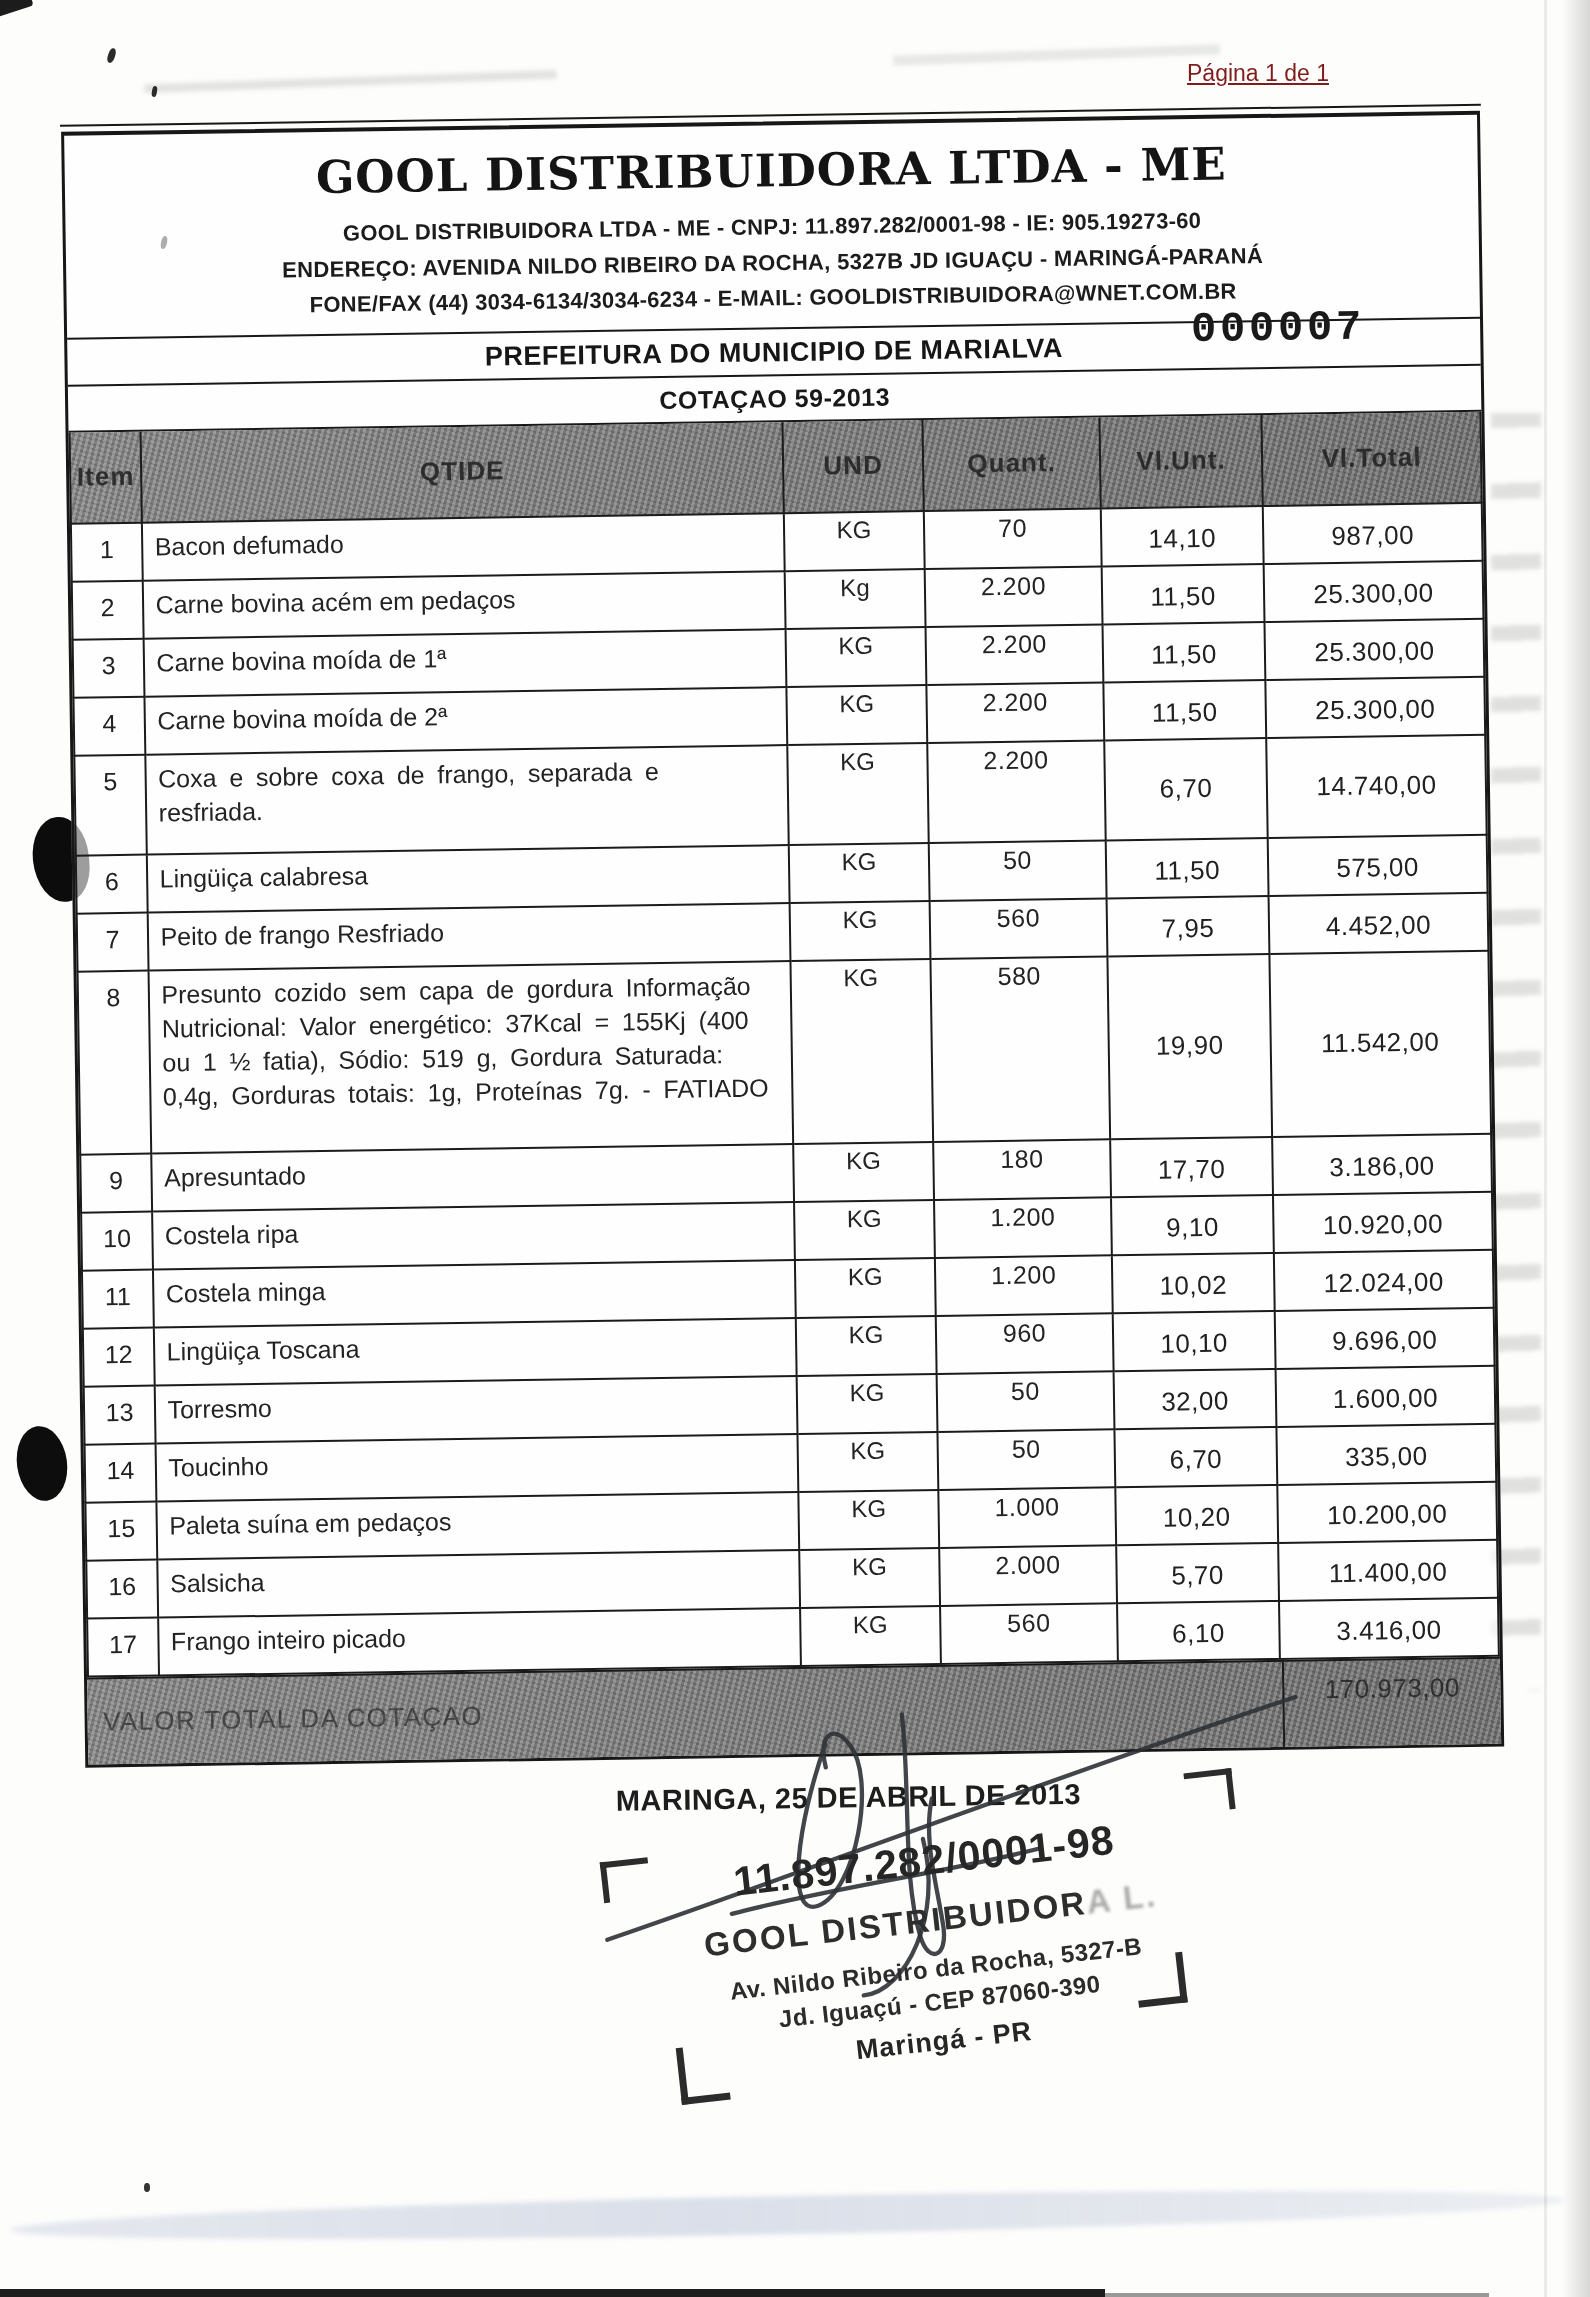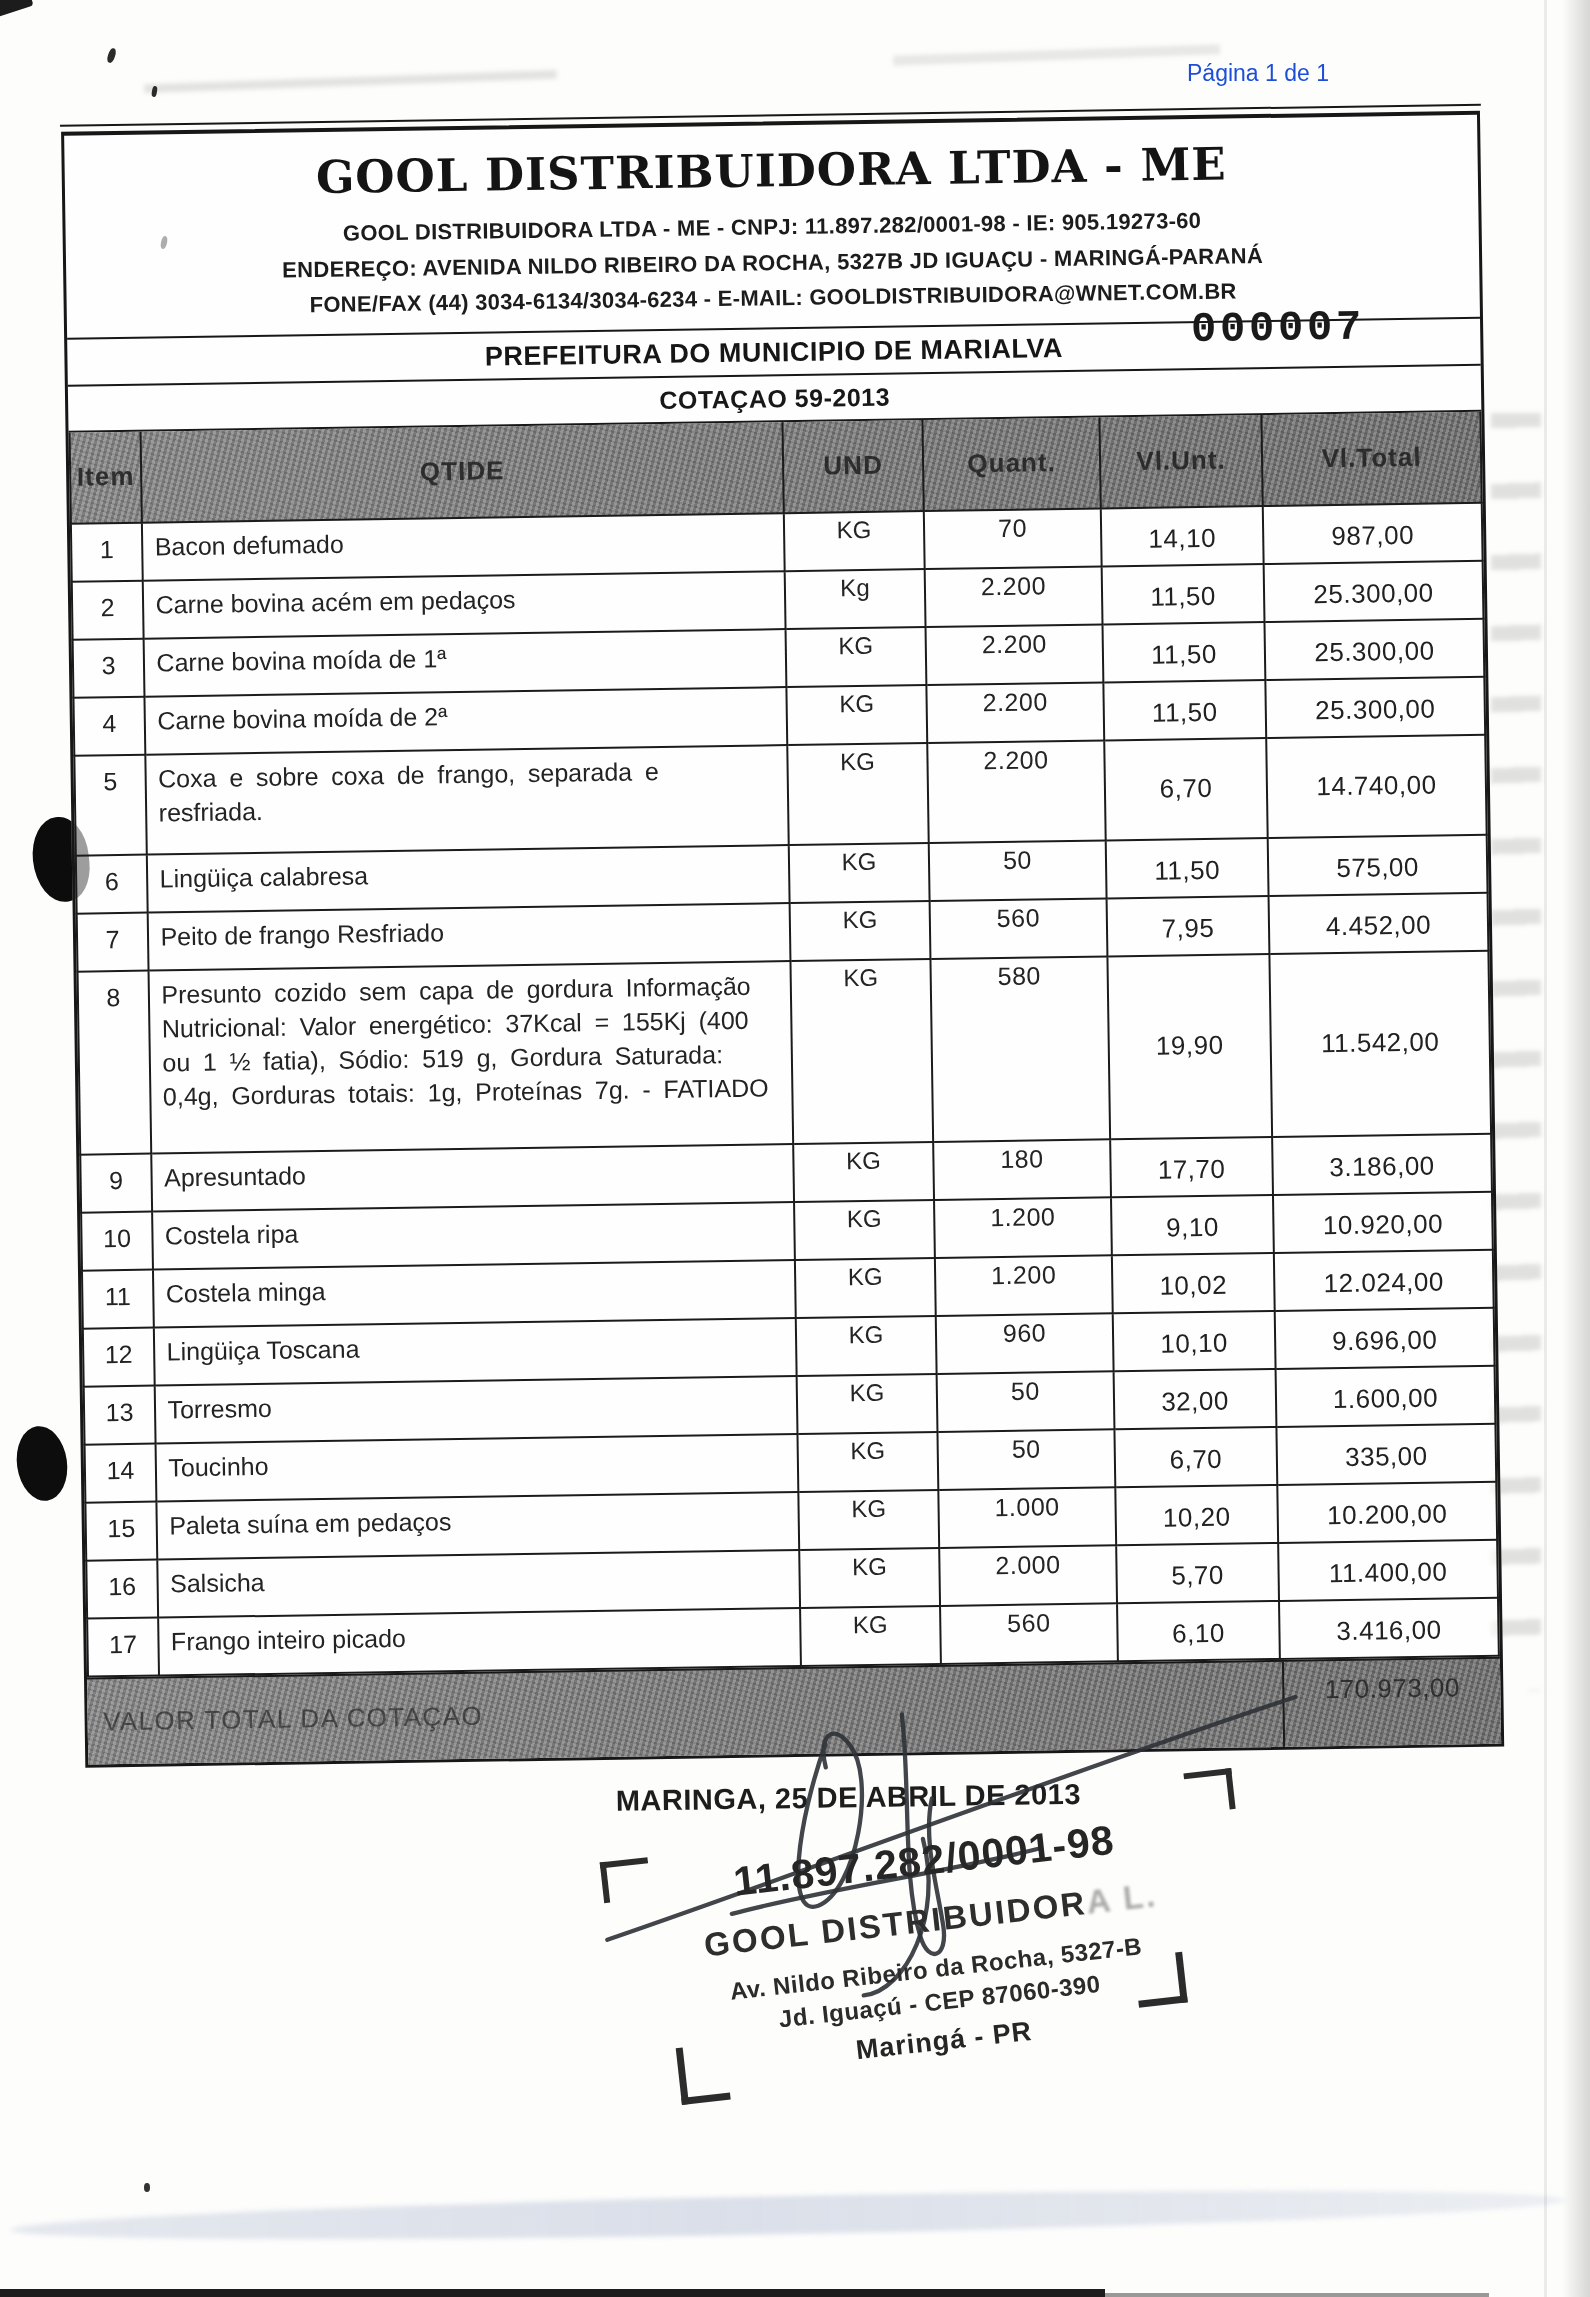--- a/index.html
+++ b/index.html
@@ -3,21 +3,21 @@
 <meta charset="utf-8">
 <style>
   html,body { margin:0; padding:0; }
   body {
     position:relative; width:1591px; height:2298px;
     background:#fdfdfc; overflow:hidden;
     font-family:"Liberation Sans", sans-serif; color:#1d1d1d;
   }
 
   
-  .page-label { position:absolute; left:1187px; top:60px; font-size:23px; color:#1d4ed8; }
+  .page-label { position:absolute; left:1187px; top:60px; font-size:23px; color:#7f1d1d;text-decoration:underline; }
   .edge-right { position:absolute; right:0; top:0; width:29px; height:100%;
     background:linear-gradient(90deg, rgba(120,120,120,0), rgba(120,120,120,.30)); }
   .edge-right-line { position:absolute; right:44px; top:0; width:2.9px; height:100%; background:rgba(140,140,140,.16); }
   .right-smudges { position:absolute; left:1491px; top:413px; width:50px; height:1278px;
     background:repeating-linear-gradient(178deg, rgba(125,125,125,.22) 0 15.4px, rgba(125,125,125,0) 15.4px 71px);
     filter:blur(1.9px); }
   .bottom-band { position:absolute; left:0; bottom:0; width:1105px; height:8.6px; background:#1d1d1d; }
   .bottom-band2 { position:absolute; left:1105px; bottom:0; width:384px; height:4.8px; background:rgba(30,30,30,.45); }
   .blue-smudge { position:absolute; left:9.6px; top:2196px; width:1556px; height:38px; border-radius:50%;
     background:linear-gradient(90deg, rgba(80,105,155,.14), rgba(80,105,155,.20) 45%, rgba(80,105,155,.10));

